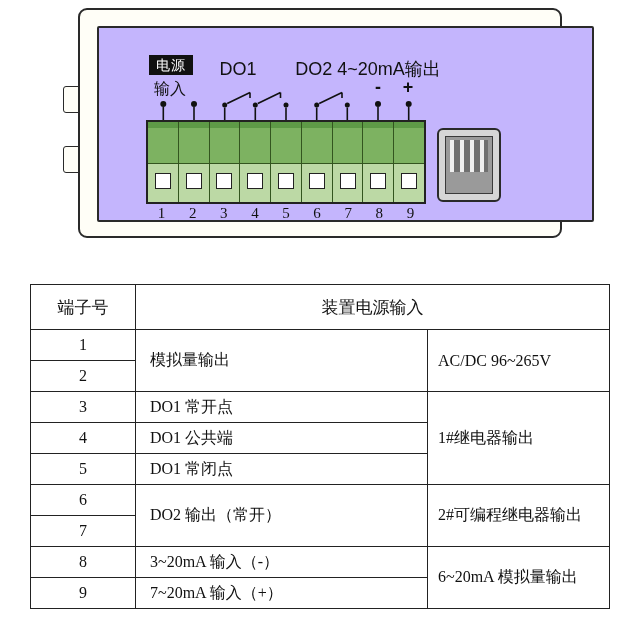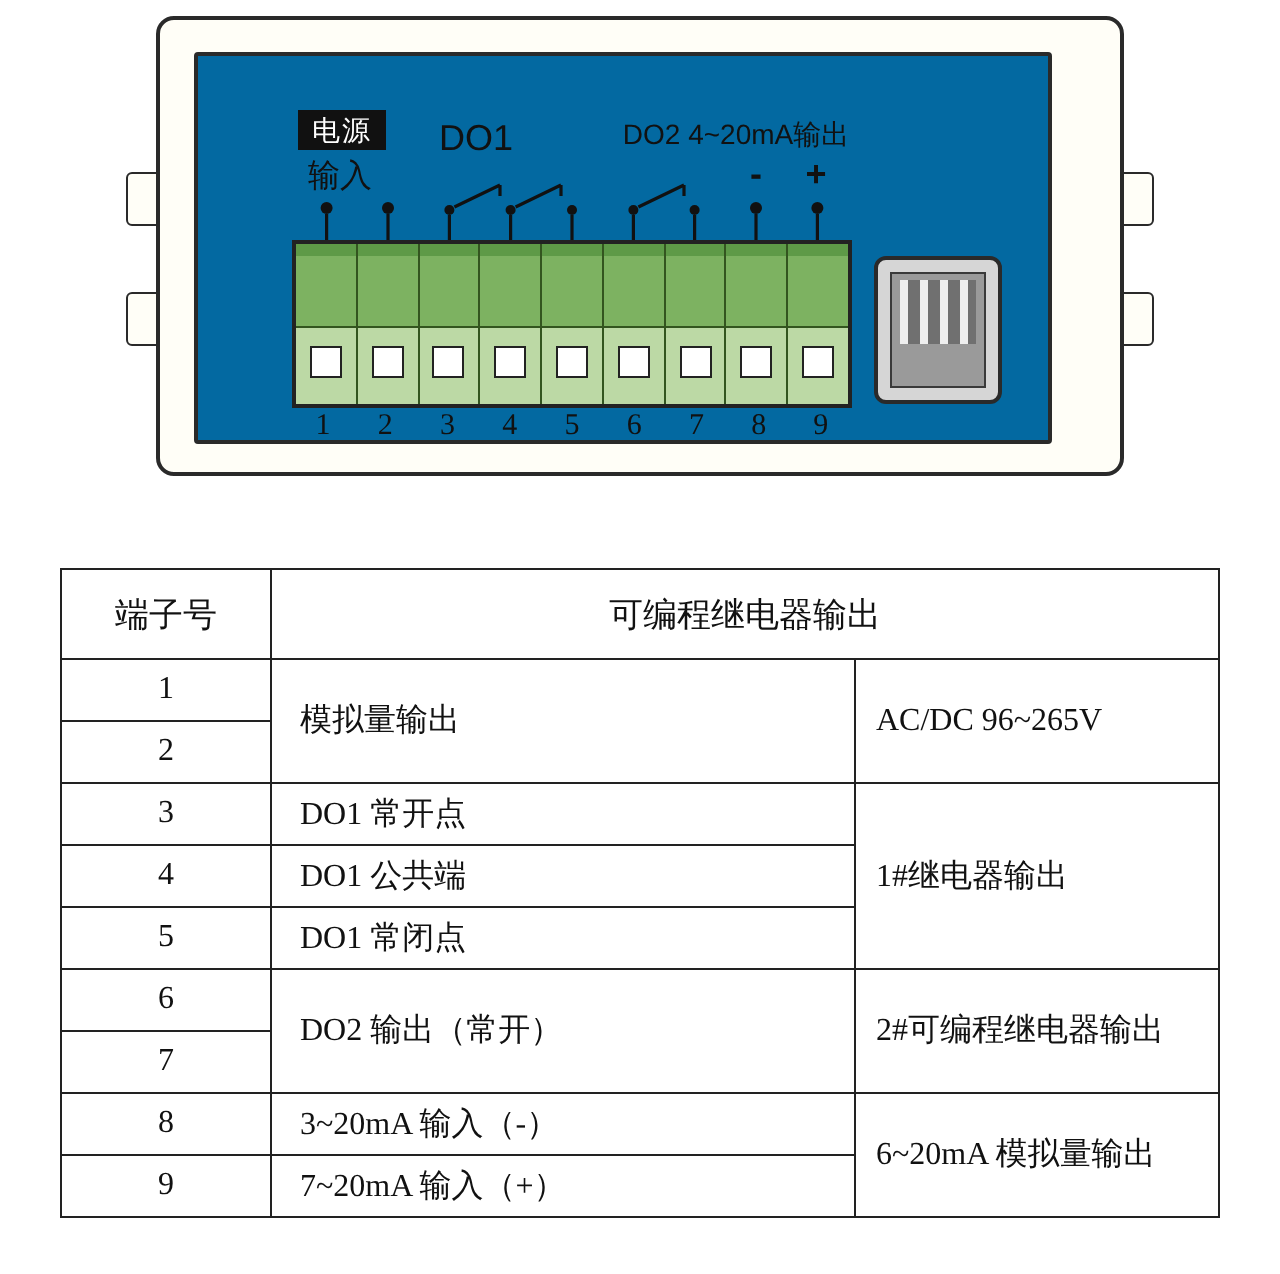--- a/index.html
+++ b/index.html
@@ -10,28 +10,28 @@
   
   .tab { position:absolute; width:17px; height:27px; background:#fffef7; border:1.5px solid #2a2a2a; z-index:0; }
   .tab.l1 { left:63px; top:86px; border-radius:3px 0 0 3px; }
   .tab.l2 { left:63px; top:146px; border-radius:3px 0 0 3px; }
   .tab.r1 { left:560px; top:86px; border-radius:0 3px 3px 0; }
   .tab.r2 { left:560px; top:146px; border-radius:0 3px 3px 0; }
 
   .device { position:absolute; left:78px; top:8px; width:484px; height:230px;
             background:#fffef7; border:2px solid #2a2a2a; border-radius:9px; z-index:1; }
 
-  .faceplate { position:absolute; left:17px; top:16px; width:429px; height:196px;
-               background:#0369a1; border:2px solid #2a2a2a; border-radius:2px; }
+  .faceplate { position:absolute; left:17px; top:16px; width:497px; height:196px;
+               background:#c4b5fd; border:2px solid #2a2a2a; border-radius:2px; }
 
   .fp-label { position:absolute; color:#111; font-family:"Liberation Sans", sans-serif; line-height:1.15; }
   .power-box  { left:50px;  top:27px; background:#111; color:#fff; font-size:14px; padding:2px 7px; letter-spacing:1px; }
   .power-sub  { left:46px;  top:52px; width:50px;  text-align:center; font-size:16px; }
   .do1-label  { left:108px; top:31px; width:62px;  text-align:center; font-size:18px; }
-  .do2-label  { left:176px; top:31px; width:186px; text-align:center; font-size:14px; }
+  .do2-label  { left:176px; top:31px; width:186px; text-align:center; font-size:18px; }
   .minus-label{ left:264px; top:49px; width:30px;  text-align:center; font-size:18px; font-weight:bold; }
   .plus-label { left:294px; top:49px; width:30px;  text-align:center; font-size:18px; font-weight:bold; }
 
   .wiring { position:absolute; left:0; top:0; width:442px; height:192px; pointer-events:none; }
 
   .tblock { position:absolute; left:47px; top:92px; width:280px; height:84px;
             border:2px solid #222; display:flex; background:#9cc47e; }
   .tcell { flex:1; display:flex; flex-direction:column; border-right:1px solid #33551f; }
   .tcell:last-child { border-right:none; }
   .tcell .cap  { height:6px;  background:#5e9a47; }
@@ -204,21 +204,21 @@
   <div class="spec">
     <table class="spec-table">
       <colgroup>
           <col style="width:105px">
           <col style="width:292px">
           <col>
         </colgroup>
       <tbody>
         <tr class="hdr">
           <td class="c1">端子号</td>
-          <td colspan="2">可编程继电器输出</td>
+          <td colspan="2">装置电源输入</td>
         </tr>
         <tr>
           <td class="c1">1</td>
           <td class="c2" rowspan="2">模拟量输出</td>
           <td class="c3" rowspan="2">AC/DC 96~265V</td>
         </tr>
         <tr>
           <td class="c1">2</td>
         </tr>
         <tr>

